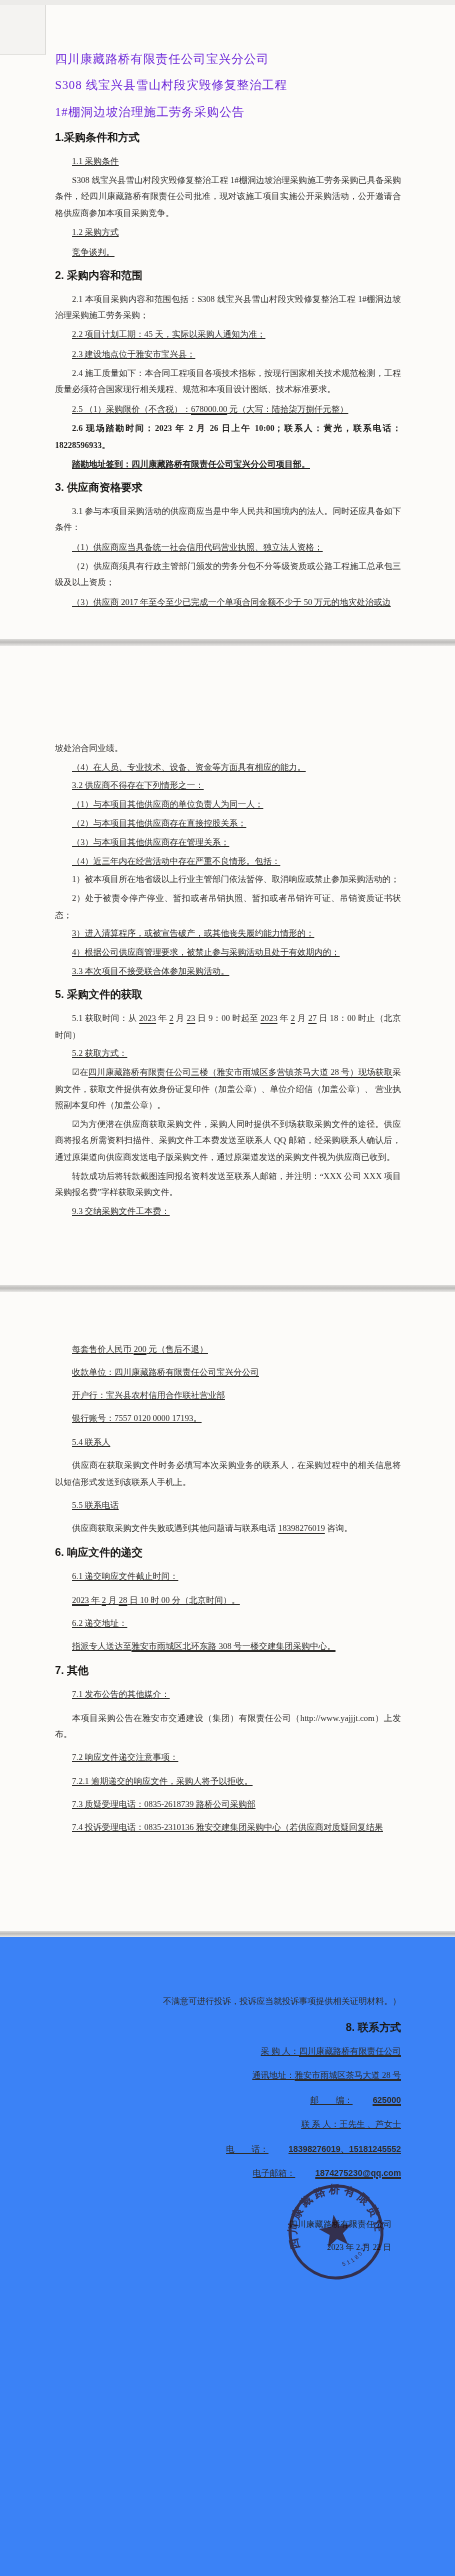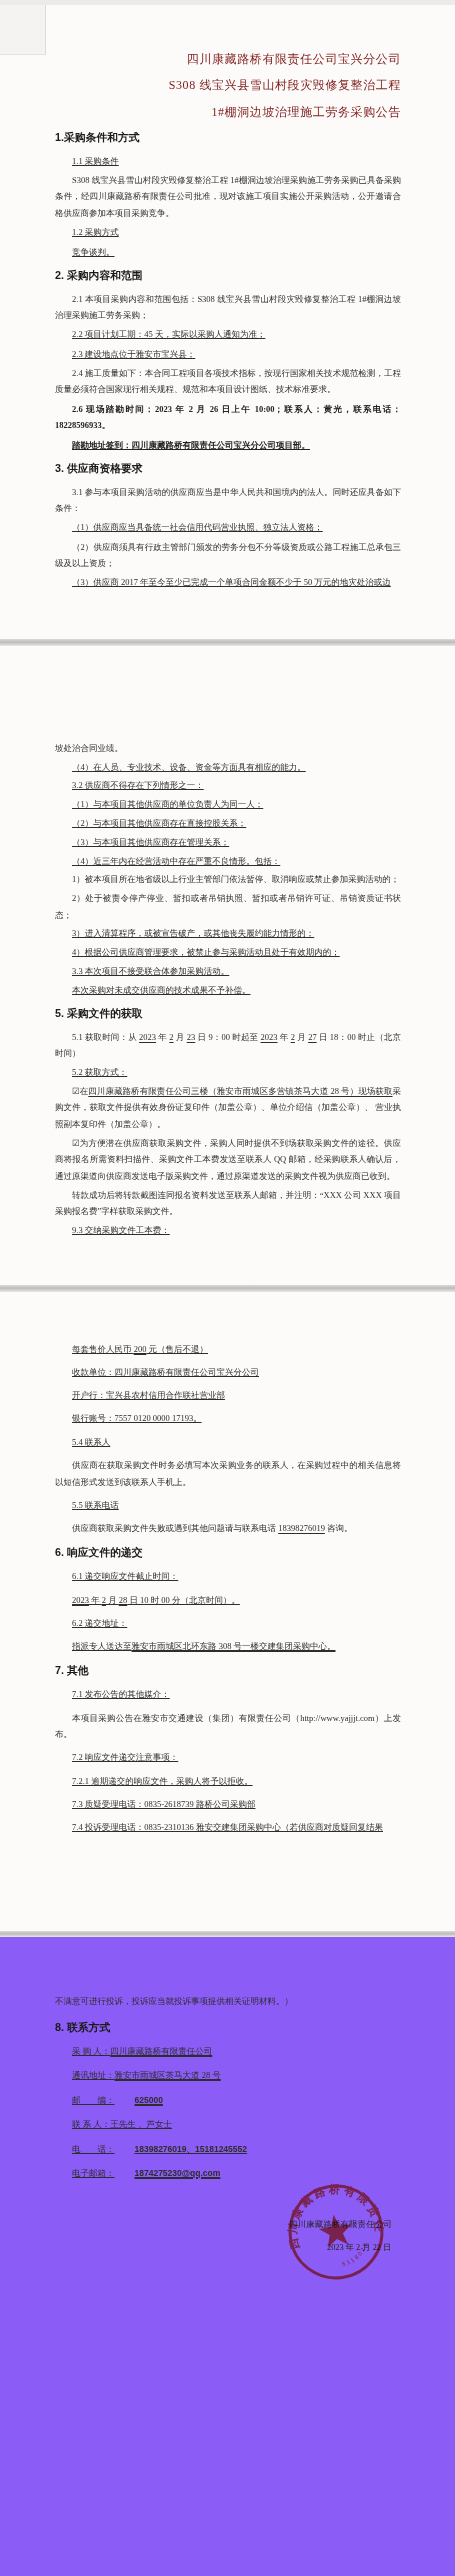--- a/index.html
+++ b/index.html
@@ -11,44 +11,44 @@
   }
   .doc{width:456px;position:relative;}
   .page{
     position:relative;
     width:456px;
     height:639px;
     overflow:hidden;
     box-sizing:border-box;
     background:#fcfbf9;
   }
-  .page.p4{background:#8b5cf6;}
+  .page.p4{background:#3b82f6;text-align:right;}
   .seam{
     height:6.8px;
     background:linear-gradient(to bottom,#dcdbd9,#bdbcba 45%,#e9e8e6);
   }
   .content{box-sizing:border-box;height:100%;}
   .p1 .content{padding:49px 55px 0 55px;--gap:2.8px;}
   .p2 .content{padding:50px 55px 0 55px;margin-top:44px;--gap:2.3px;}
   .p3 .content{padding:49px 55px 0 55px;--gap:6.8px;}
   .p4 .content{padding:56px 55px 0 55px;--gap:8px;}
   .blk{
     font-size:8.5px;
     line-height:16.5px;
     color:#2e2d2b;
     margin-bottom:var(--gap);
   }
   .t{
-    text-align:right;
+    text-align:left;
     font-size:12px;
     line-height:20px;
     margin-bottom:6.3px;
     font-weight:500;
     letter-spacing:0.6px;
-    color:#7f1d1d;
+    color:#6d28d9;
   }
   .h{
     font-size:10.8px;
     font-weight:700;
     color:#1c1b19;
     line-height:18px;
     margin:5.7px 0 6.8px 0;
     font-family:"Liberation Sans","DejaVu Sans",sans-serif;
   }
   .p{text-indent:2em;text-align:justify;}
@@ -100,20 +100,21 @@
         <div class="blk h"><span>1.采购条件和方式</span></div>
         <div class="blk l"><span>1.1 采购条件</span></div>
         <div class="blk p"><span>S308 线宝兴县雪山村段灾毁修复整治工程 1#棚洞边坡治理采购施工劳务采购已具备采购条件，经四川康藏路桥有限责任公司批准，现对该施工项目实施公开采购活动，公开邀请合格供应商参加本项目采购竞争。</span></div>
         <div class="blk l"><span>1.2 采购方式</span></div>
         <div class="blk l"><span>竞争谈判。</span></div>
         <div class="blk h"><span>2. 采购内容和范围</span></div>
         <div class="blk p"><span>2.1 本项目采购内容和范围包括：S308 线宝兴县雪山村段灾毁修复整治工程 1#棚洞边坡治理采购施工劳务采购；</span></div>
         <div class="blk l"><span>2.2 项目计划工期：45 天，实际以采购人通知为准；</span></div>
         <div class="blk l"><span>2.3 建设地点位于雅安市宝兴县；</span></div>
         <div class="blk p"><span>2.4 施工质量如下：本合同工程项目各项技术指标，按现行国家相关技术规范检测，工程质量必须符合国家现行相关规程、规范和本项目设计图纸、技术标准要求。</span></div>
+        <div class="blk l"><span>2.5 （1）采购限价（不含税）：</span><span class="u">678000.00</span><span> 元（大写：陆拾柒万捌仟元整）</span></div>
         <div class="blk p bold"><span>2.6 现场踏勘时间：2023 年 2 月 26 日上午 10:00；联系人：黄光，联系电话：18228596933。</span></div>
         <div class="blk l bold"><span>踏勘地址签到：四川康藏路桥有限责任公司宝兴分公司项目部。</span></div>
         <div class="blk h"><span>3. 供应商资格要求</span></div>
         <div class="blk p"><span>3.1 参与本项目采购活动的供应商应当是中华人民共和国境内的法人。同时还应具备如下条件：</span></div>
         <div class="blk l"><span>（1）供应商应当具备统一社会信用代码营业执照、独立法人资格；</span></div>
         <div class="blk p"><span>（2）供应商须具有行政主管部门颁发的劳务分包不分等级资质或公路工程施工总承包三级及以上资质；</span></div>
         <div class="blk l"><span>（3）供应商 2017 年至今至少已完成一个单项合同金额不少于 50 万元的地灾处治或边</span></div>
       </div>
   </div>
 
@@ -126,21 +127,20 @@
         <div class="blk l"><span>3.2 供应商不得存在下列情形之一：</span></div>
         <div class="blk l"><span>（1）与本项目其他供应商的单位负责人为同一人；</span></div>
         <div class="blk l"><span>（2）与本项目其他供应商存在直接控股关系；</span></div>
         <div class="blk l"><span>（3）与本项目其他供应商存在管理关系；</span></div>
         <div class="blk l"><span>（4）近三年内在经营活动中存在严重不良情形。包括：</span></div>
         <div class="blk p"><span>1）被本项目所在地省级以上行业主管部门依法暂停、取消响应或禁止参加采购活动的；</span></div>
         <div class="blk p"><span>2）处于被责令停产停业、暂扣或者吊销执照、暂扣或者吊销许可证、吊销资质证书状态；</span></div>
         <div class="blk l"><span>3）进入清算程序，或被宣告破产，或其他丧失履约能力情形的；</span></div>
         <div class="blk l"><span>4）根据公司供应商管理要求，被禁止参与采购活动且处于有效期内的；</span></div>
         <div class="blk l"><span>3.3 本次项目不接受联合体参加采购活动。</span></div>
-        <div class="blk l"><span>本次采购对未成交供应商的技术成果不予补偿。</span></div>
         <div class="blk h"><span>5. 采购文件的获取</span></div>
         <div class="blk p"><span>5.1 获取时间：从 </span><span class="u">2023</span><span> 年 </span><span class="u">2</span><span> 月 </span><span class="u">23</span><span> 日 9：00 时起至 </span><span class="u">2023</span><span> 年 </span><span class="u">2</span><span> 月 </span><span class="u">27</span><span> 日 18：00 时止（北京时间）</span></div>
         <div class="blk l"><span>5.2 获取方式：</span></div>
         <div class="blk p"><span>☑在</span><span class="u">四川康藏路桥有限责任公司三楼（雅安市雨城区多营镇茶马大道 28 号）现场获取</span><span>采购文件，获取文件提供有效身份证复印件（加盖公章）、单位介绍信（加盖公章）、 营业执照副本复印件（加盖公章）。</span></div>
         <div class="blk p"><span>☑为方便潜在供应商获取采购文件，采购人同时提供不到场获取采购文件的途径。供应商将报名所需资料扫描件、采购文件工本费发送至联系人 QQ 邮箱，经采购联系人确认后，通过原渠道向供应商发送电子版采购文件，通过原渠道发送的采购文件视为供应商已收到。</span></div>
         <div class="blk p"><span>转款成功后将转款截图连同报名资料发送至联系人邮箱，并注明：“XXX 公司 XXX 项目采购报名费”字样获取采购文件。</span></div>
         <div class="blk l"><span>9.3 交纳采购文件工本费：</span></div>
       </div>
   </div>
 

